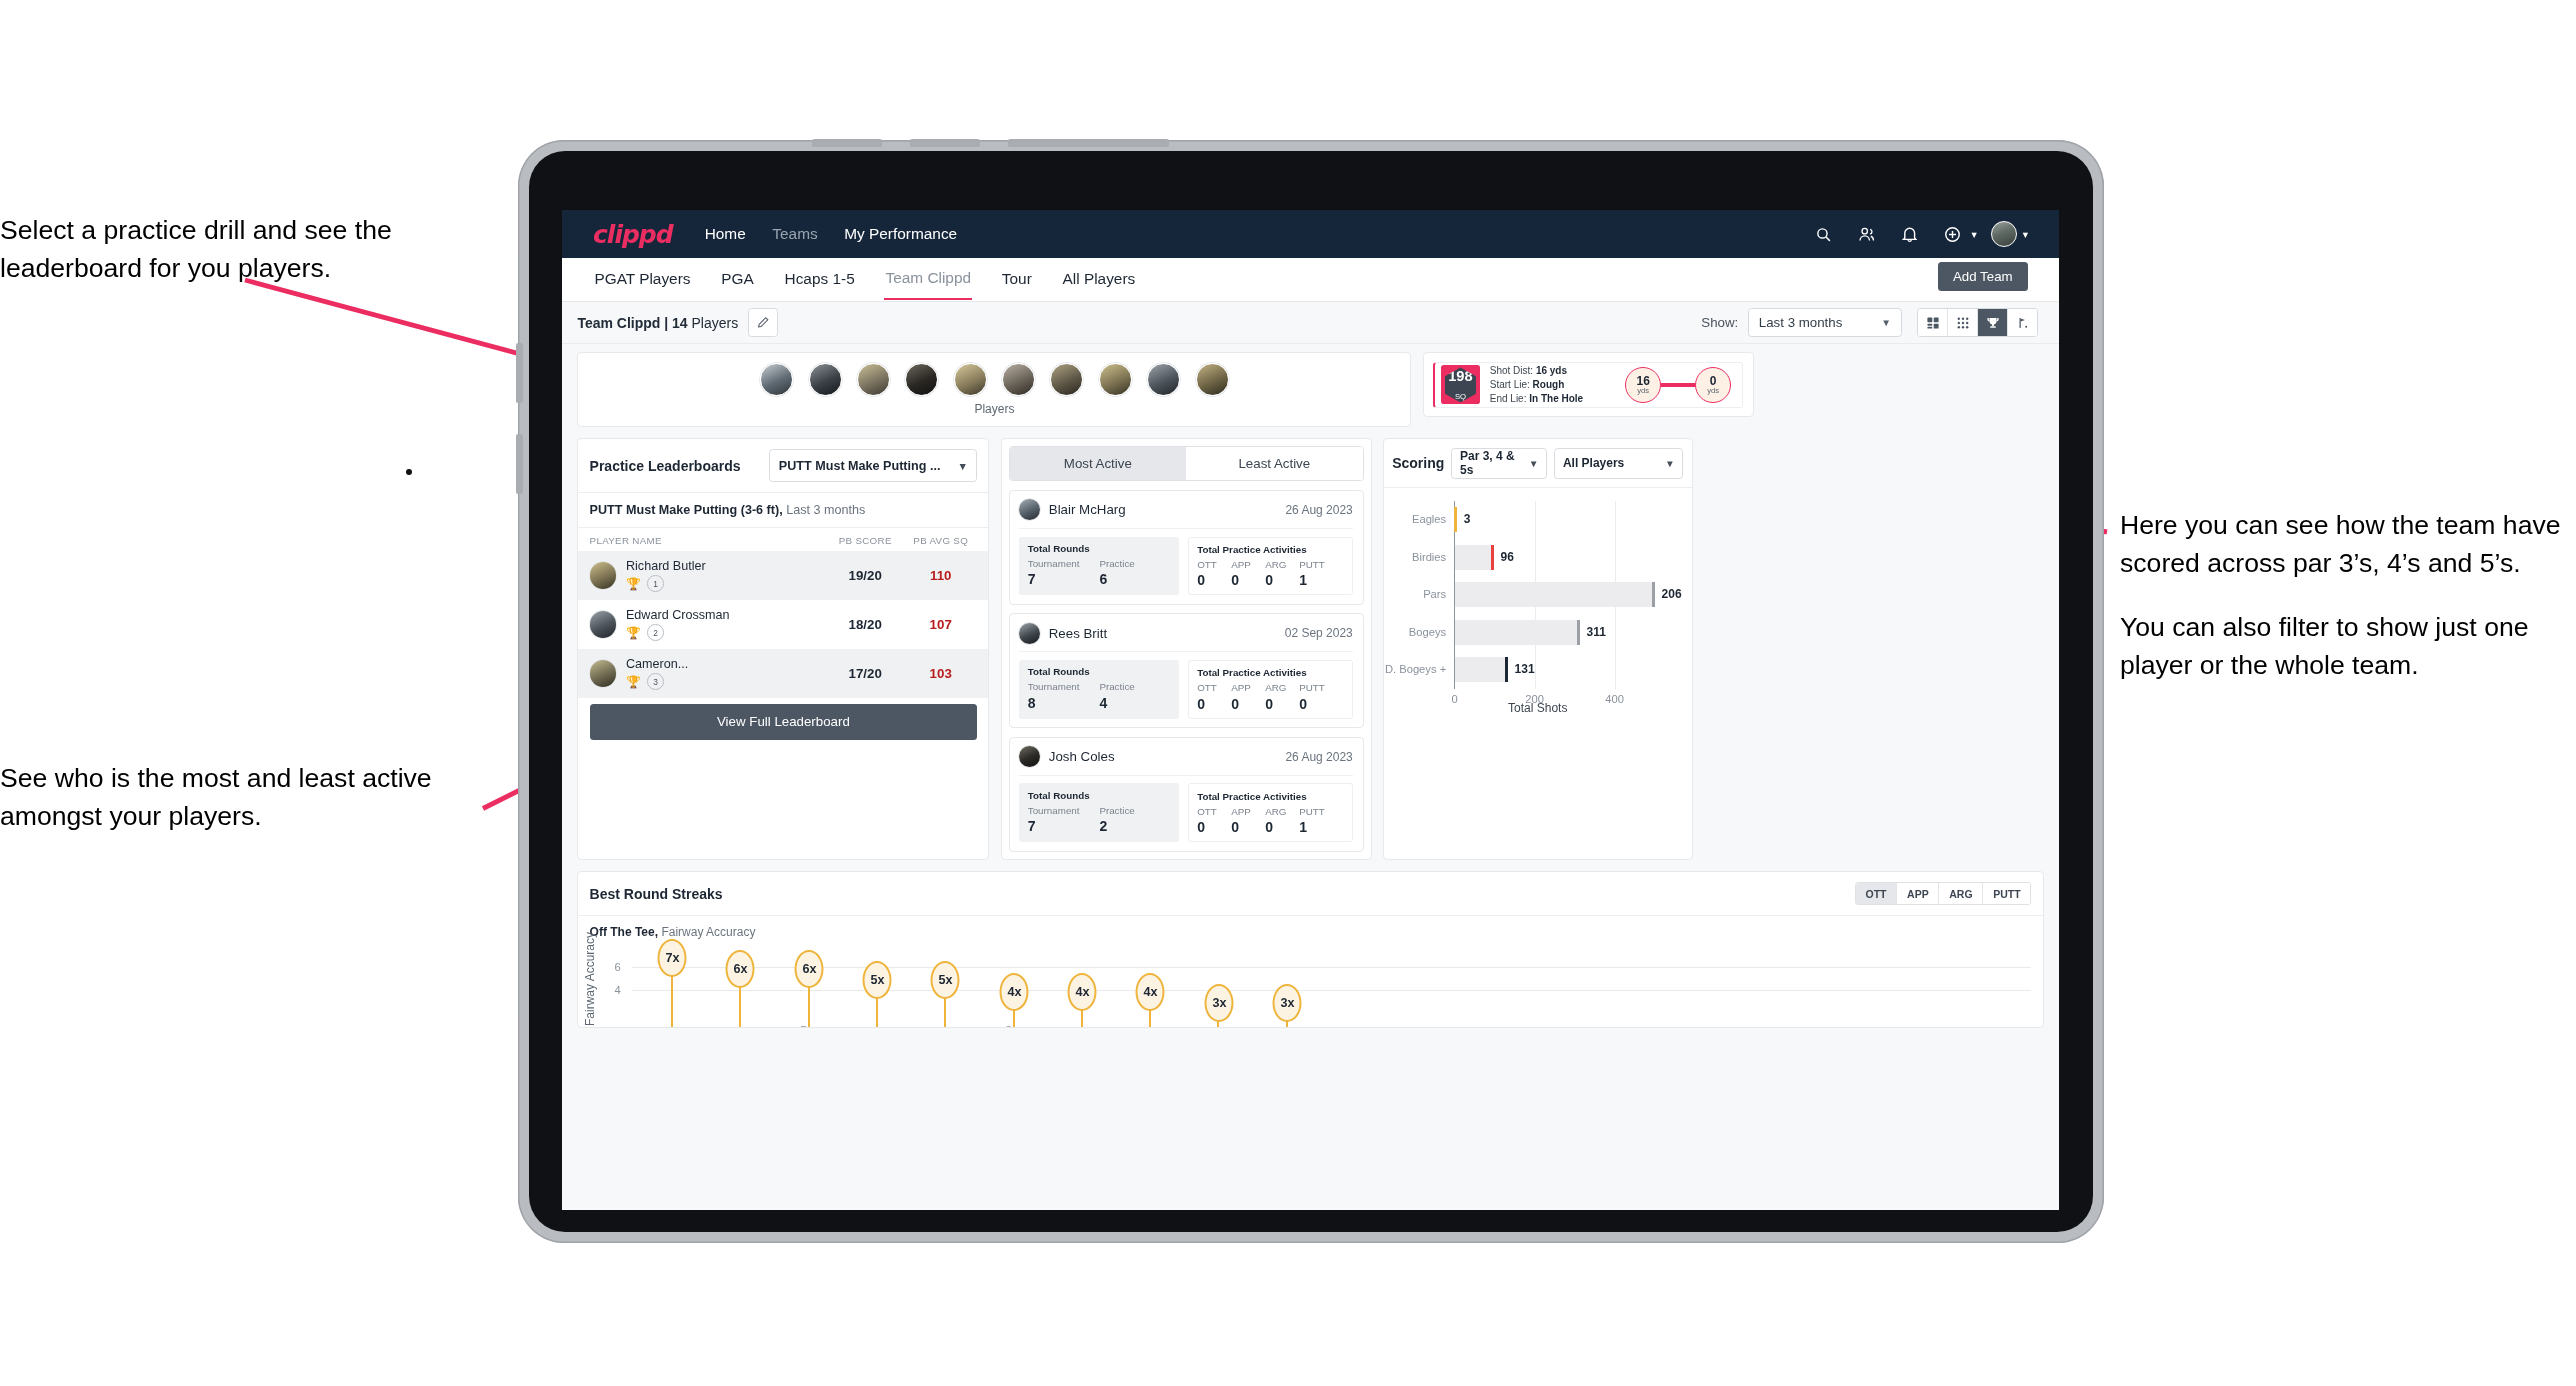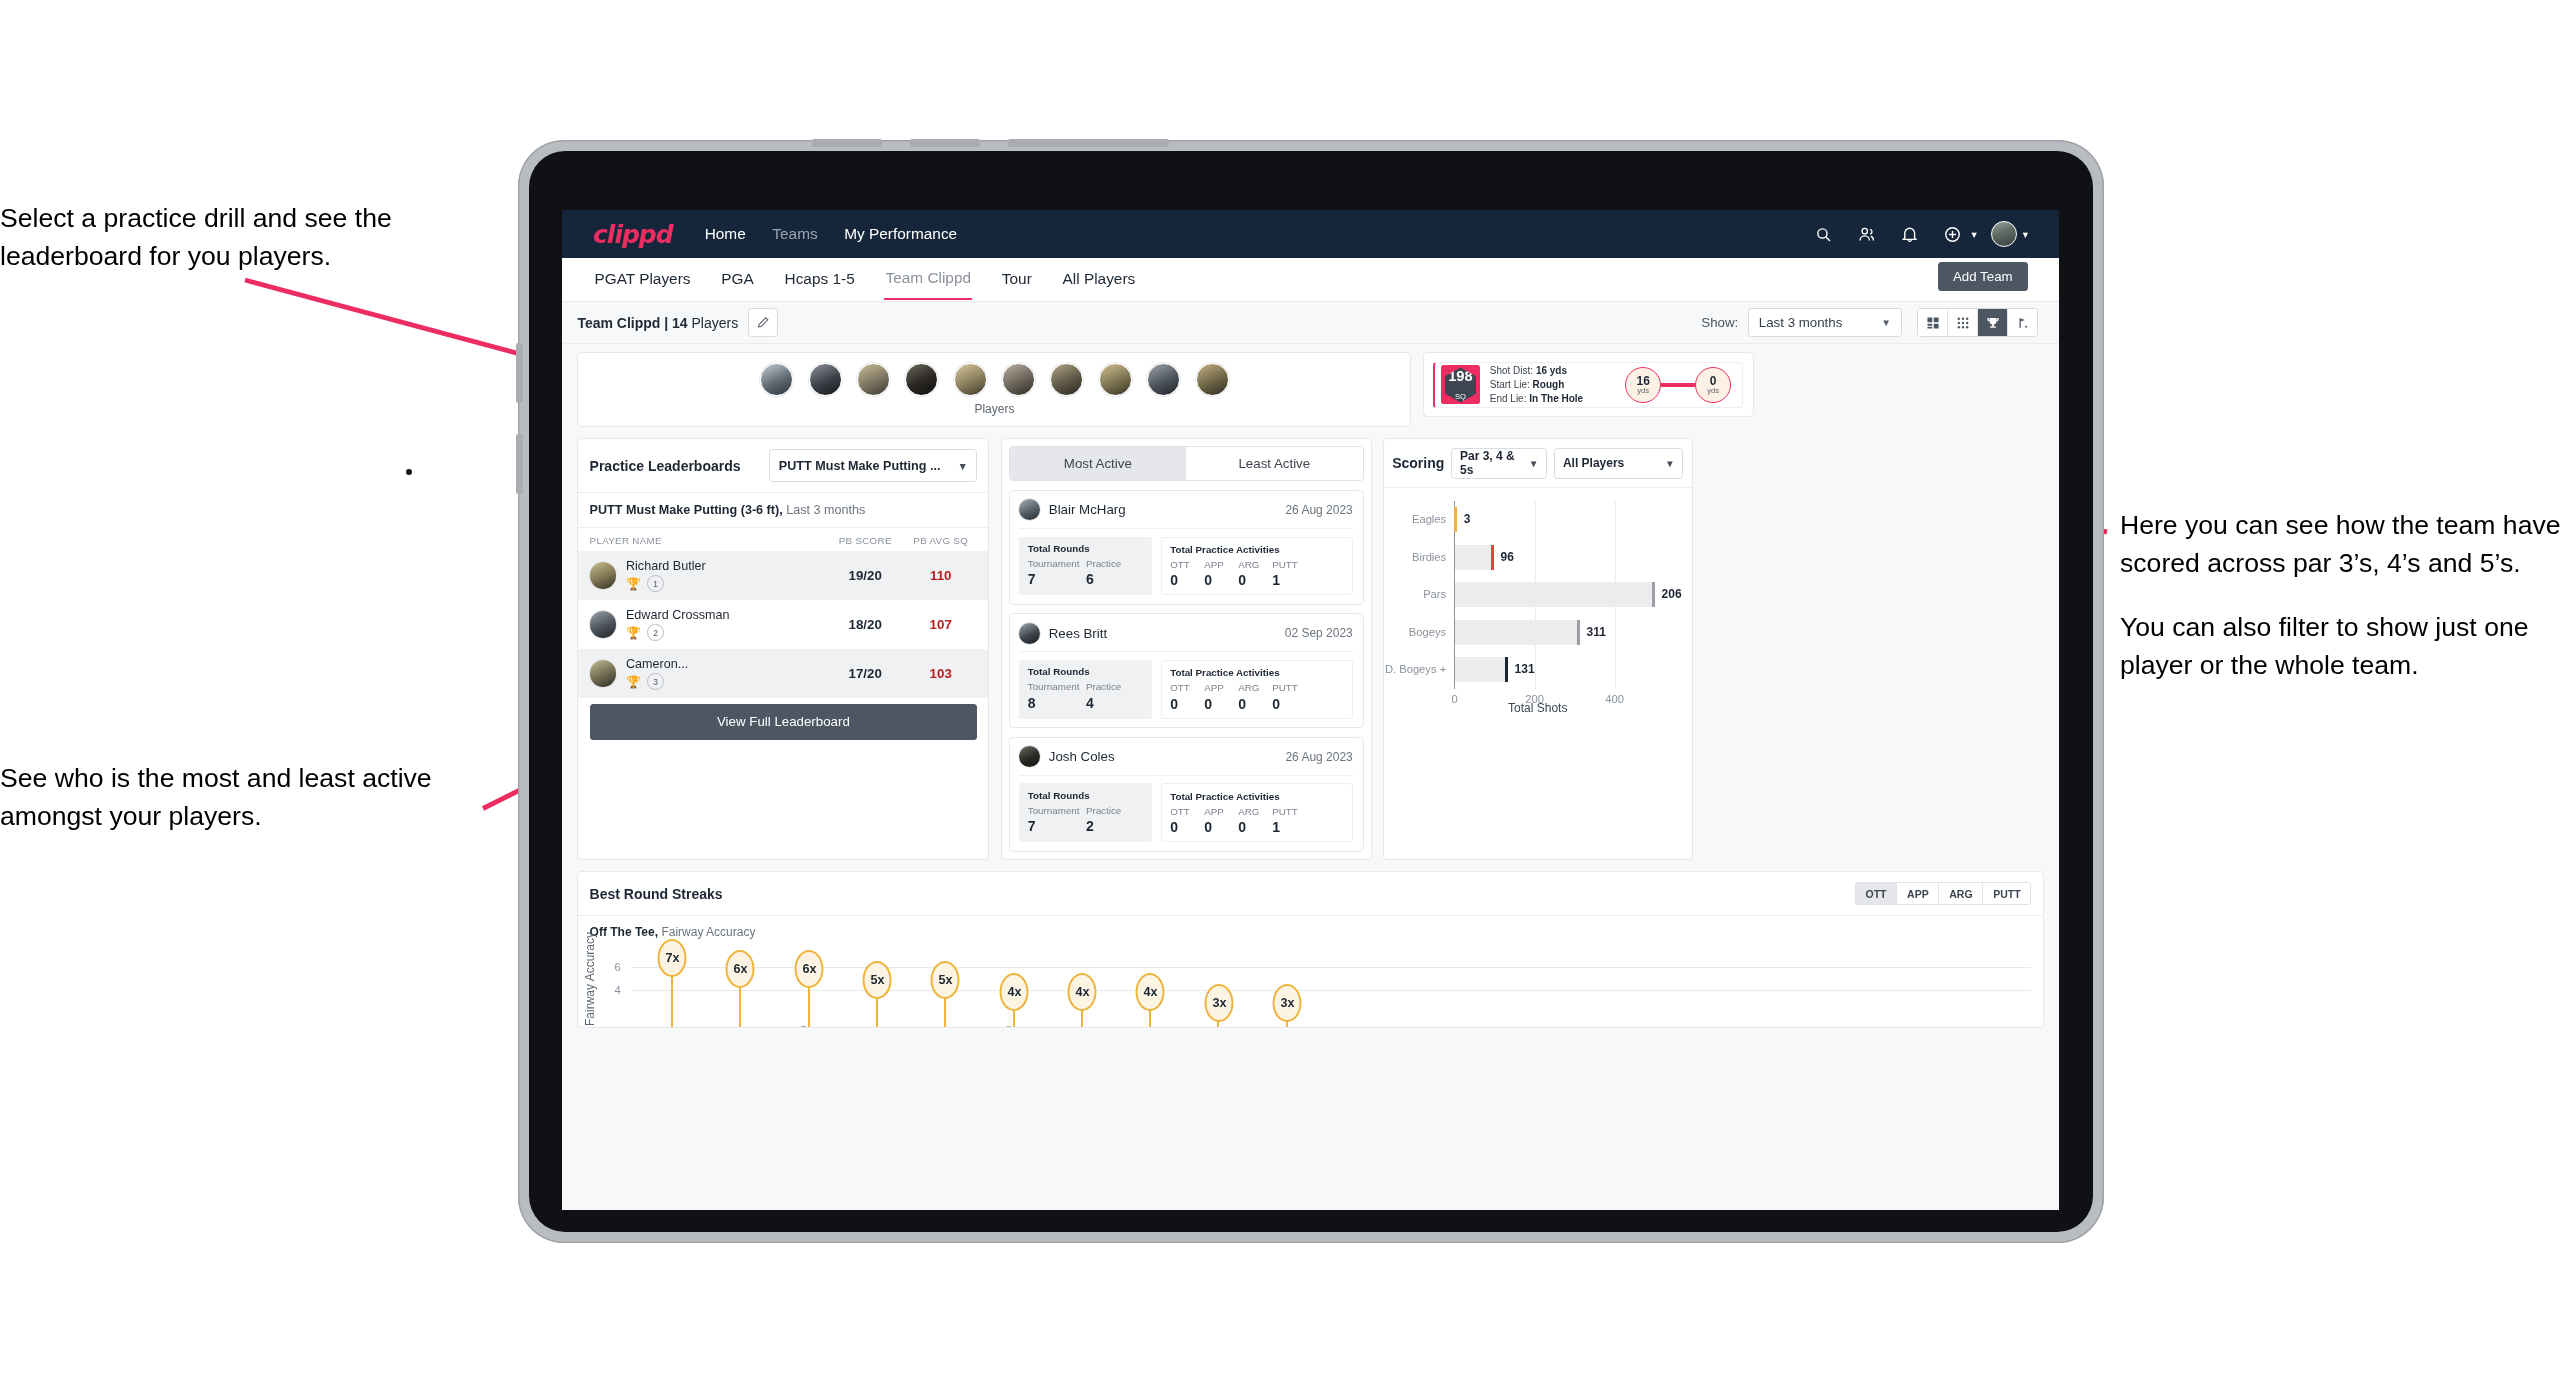--- a/index.html
+++ b/index.html
@@ -3,21 +3,21 @@
 <meta charset="utf-8">
 <style>
   html,body{margin:0;padding:0;}
   body{
     width:2576px;height:1386px;background:#ffffff;
     font-family:"Liberation Sans", sans-serif;
     overflow:hidden;position:relative;
   }
   
   .anno{position:absolute;color:#000;font-size:26.6px;line-height:1.42;font-family:"Liberation Sans",sans-serif;}
-  #anno-left-top{left:0px;top:200px;width:532px;}
+  #anno-left-top{left:0px;top:212px;width:532px;}
   #anno-left-bottom{left:0px;top:760px;width:504px;}
   #anno-right{left:2120px;top:507px;width:455px;}
   .anno p{margin:0 0 26.6px 0;}
   .anno p:last-child{margin-bottom:0;}
   .arrow{position:absolute;overflow:visible;pointer-events:none;}
 
   
   #tablet{position:absolute;left:518px;top:140px;width:1586px;height:1103px;}
   .t-outer{position:absolute;inset:0;background:#b9bcc0;border-radius:46px;
      box-shadow:inset 0 0 0 1.4px #9fa3a8;}
@@ -134,21 +134,21 @@
   .actcard{width:371px;padding:7px;box-sizing:border-box;}
   .acttabs{display:flex;border:0.7px solid #dfe2e5;border-radius:3.5px;overflow:hidden;}
   .atab{flex:1;text-align:center;font-size:13.3px;padding:9px 0;color:#3c4551;background:#fff;cursor:pointer;}
   .atab.on{background:#e5e7ea;}
   .acard{border:0.7px solid #e6e8ea;border-radius:4.2px;margin-top:8.4px;padding:8.4px 9.8px;}
   .ahead{display:flex;align-items:center;padding-bottom:7.7px;border-bottom:0.7px solid #eef0f1;}
   .ahead .pav{width:21px;height:21px;}
   .aname{font-size:13.3px;color:#1d2733;margin-left:8.4px;}
   .adate{margin-left:auto;font-size:12px;color:#6b747e;}
   .abody{display:flex;gap:8.4px;margin-top:7.7px;}
-  .rounds{background:#f0f1f3;border-radius:2.8px;padding:6.3px 8.4px;width:133px;box-sizing:border-box;}
+  .rounds{background:#f0f1f3;border-radius:2.8px;padding:6.3px 8.4px;width:160px;box-sizing:border-box;}
   .practice{border:0.7px solid #eceef0;border-radius:2.8px;padding:6.3px 8.4px;flex:1;}
   .bt{font-size:9.8px;font-weight:700;color:#1d2733;margin-bottom:4.2px;}
   .kv{display:flex;}
   .kvcol{flex:1;}
   .kvk{font-size:9.8px;color:#7b838d;}
   .kvv{font-size:14px;font-weight:700;color:#1d2733;margin-top:2.1px;}
   .pkcol{width:34px;}
 
   
   .sccard{width:310px;padding:0;box-sizing:border-box;}

